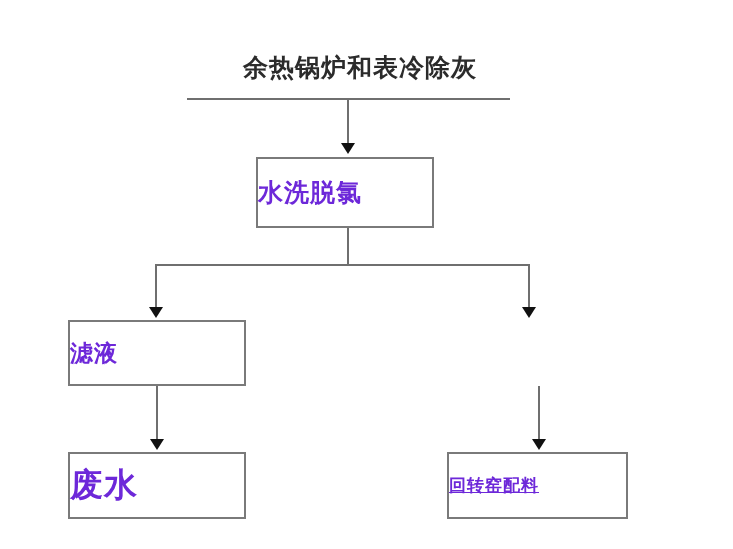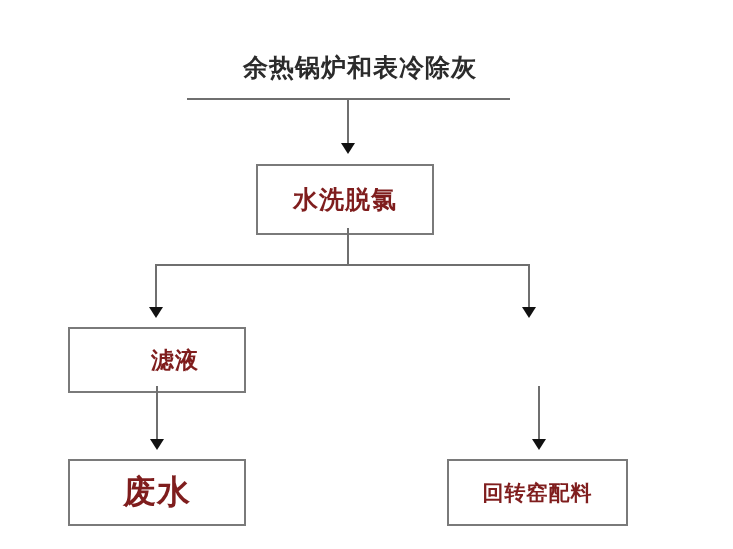--- a/index.html
+++ b/index.html
@@ -55,36 +55,34 @@
   }
 
   
   .node {
     position: absolute;
     box-sizing: border-box;
     border: 2px solid #7a7a7a;
     background: #ffffff;
     display: flex;
     align-items: center;
-    justify-content: center;
-    color: #7f1d1d;
+    color: #6d28d9;
     font-family: "DejaVu Serif", "Liberation Serif", serif;
     font-weight: 600;
     letter-spacing: 1px;
     white-space: nowrap;
-    margin-top: 7px;
   }
   .node.lvl1 { font-size: 25px; }
   .node.lvl2 { font-size: 23px; }
   .node.lvl3 { font-size: 33px; }
-  .node.lvl3.wide { font-size: 21px; }
+  .node.lvl3.wide { font-size: 17px; text-decoration: underline; }
 
   
   #node-wash   { left: 256px; top: 157px; width: 178px; height: 71px; }
-  #node-filtrate { left: 68px;  top: 320px; width: 178px; height: 66px; padding-left: 36px; }
+  #node-filtrate { left: 68px;  top: 320px; width: 178px; height: 66px; }
   #node-cake     { left: 450px; top: 320px; width: 178px; height: 66px; }
   #node-wastewater { left: 68px;  top: 452px; width: 178px; height: 67px; }
   #node-kiln       { left: 447px; top: 452px; width: 181px; height: 67px; }
 </style>
 </head>
 <body>
 
 <div id="canvas">
 
   <div class="chart-title">余热锅炉和表冷除灰</div>

